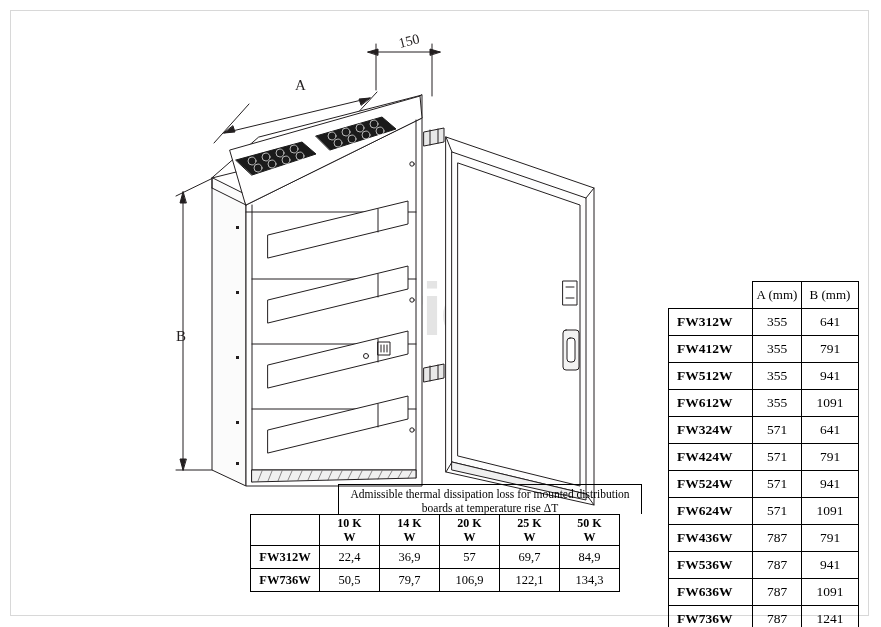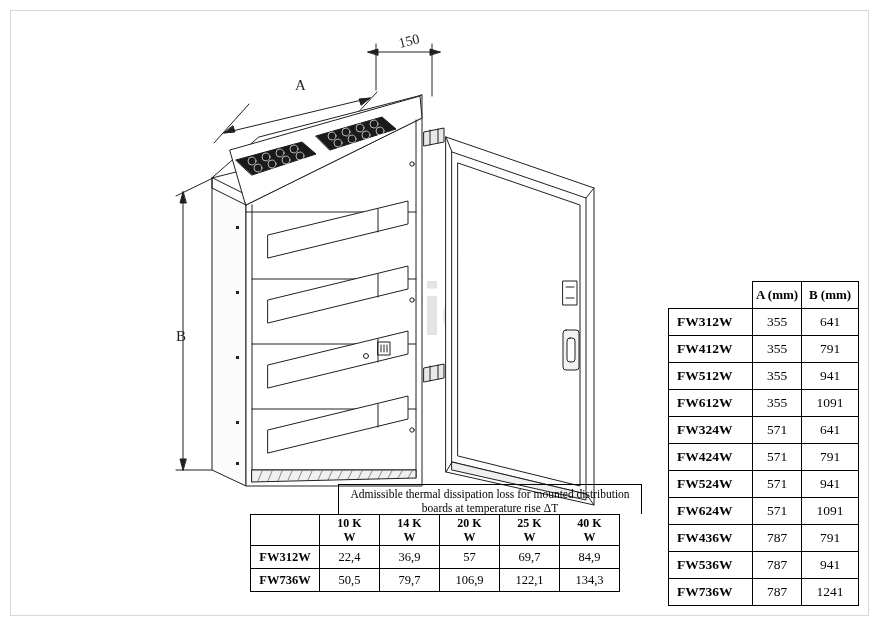--- a/index.html
+++ b/index.html
@@ -18,21 +18,21 @@
 
   
   .tbl{position:absolute;border-collapse:collapse;font-family:"Liberation Serif",serif;}
   .tbl td,.tbl th{border:1px solid #000;text-align:center;font-weight:400;}
 
   #ab-table{left:668px;top:281px;}
   #ab-table td,#ab-table th{height:26px;font-size:13.5px;padding:0;}
   #ab-table .c0{width:75px;text-align:left;padding-left:8px;font-weight:700;}
   #ab-table .c1{width:48px;}
   #ab-table .c2{width:56px;}
-  #ab-table .hdr td{font-weight:700;font-size:13px;}
+  #ab-table .hdr td{font-weight:400;font-size:13px;}
   #ab-table .nb{border:none;}
 
   
   #th-wrap{position:absolute;left:250px;top:484px;}
   #th-title{width:304px;height:30px;border:1px solid #000;border-bottom:none;
     margin-left:88px;box-sizing:border-box;font-size:11.5px;line-height:14px;
     text-align:center;padding-top:2px;}
   #th-table{border-collapse:collapse;}
   #th-table td{border:1px solid #000;text-align:center;font-size:12.5px;padding:0;height:22px;}
   #th-table .lbl{width:68px;font-weight:700;font-size:12.5px;}
@@ -240,38 +240,43 @@
           <td class="c0">FW436W</td>
           <td class="c1">787</td>
           <td class="c2">791</td>
         </tr>
       <tr>
           <td class="c0">FW536W</td>
           <td class="c1">787</td>
           <td class="c2">941</td>
         </tr>
       <tr>
+          <td class="c0">FW636W</td>
+          <td class="c1">787</td>
+          <td class="c2">1091</td>
+        </tr>
+      <tr>
           <td class="c0">FW736W</td>
           <td class="c1">787</td>
           <td class="c2">1241</td>
         </tr>
     </tbody>
   </table>
 
   <div id="th-wrap">
     <div id="th-title">Admissible thermal dissipation loss for mounted distribution boards at temperature rise ΔT</div>
     <table id="th-table">
       <tbody>
         <tr>
           <td class="lbl blank"></td>
           <td class="hcell"><span>10 K</span><br><span>W</span></td>
           <td class="hcell"><span>14 K</span><br><span>W</span></td>
           <td class="hcell"><span>20 K</span><br><span>W</span></td>
           <td class="hcell"><span>25 K</span><br><span>W</span></td>
-          <td class="hcell"><span>40 K</span><br><span>W</span></td>
+          <td class="hcell"><span>50 K</span><br><span>W</span></td>
         </tr>
         <tr>
           <td class="lbl">FW312W</td>
           <td>22,4</td>
           <td>36,9</td>
           <td>57</td>
           <td>69,7</td>
           <td>84,9</td>
         </tr>
         <tr>

